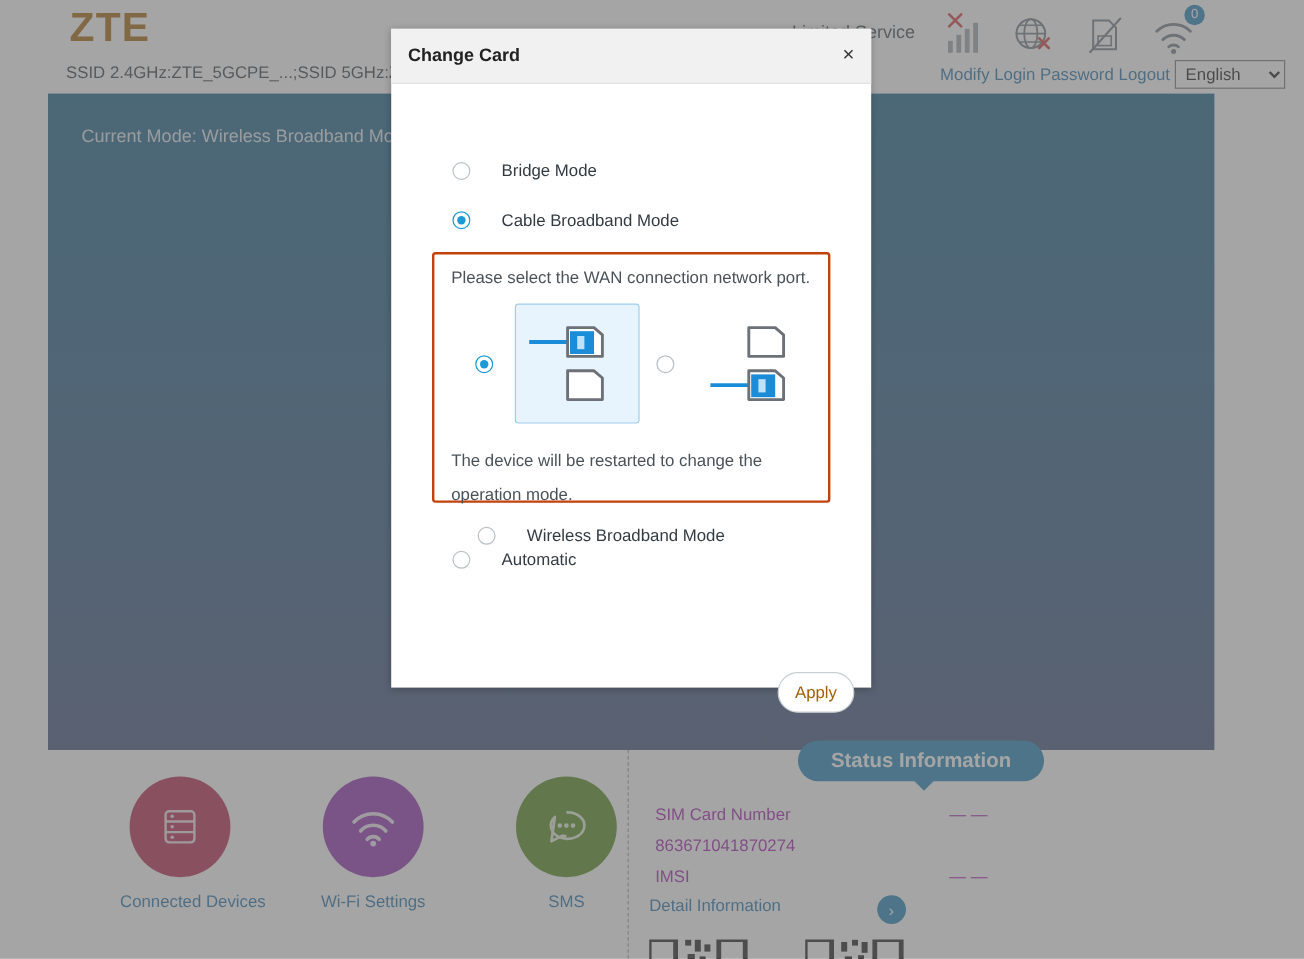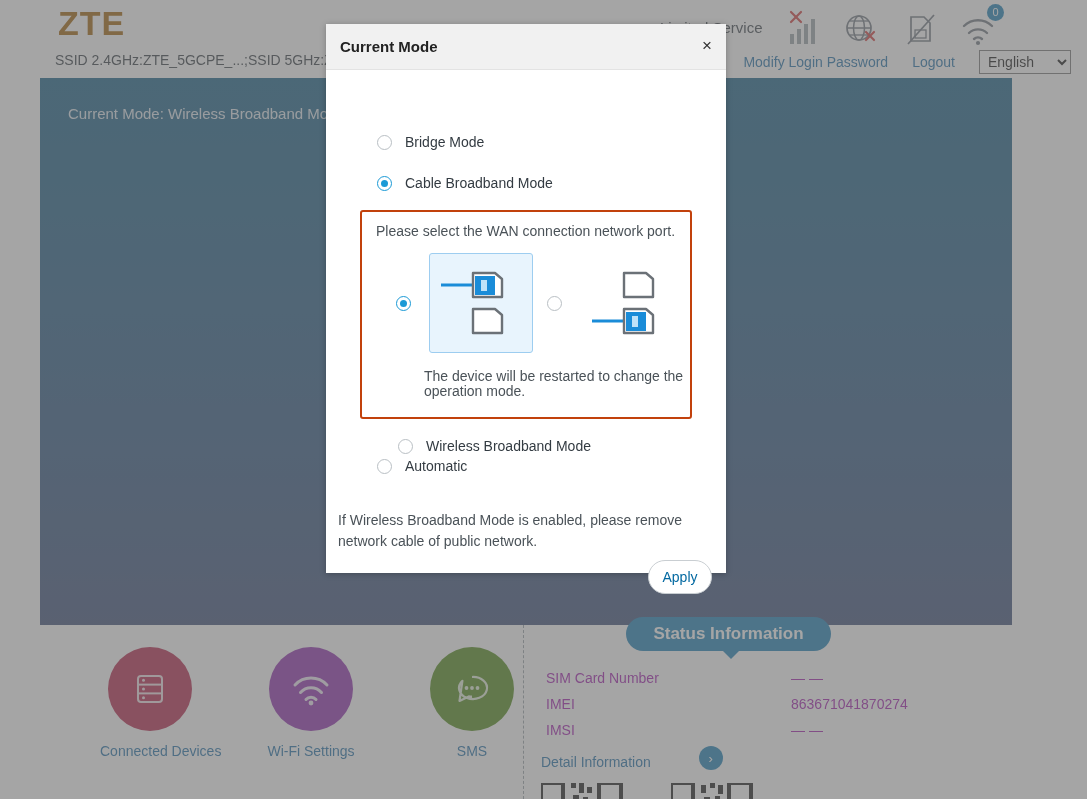--- a/index.html
+++ b/index.html
@@ -44,21 +44,21 @@
   .sicon { position: absolute; top: 0; }
   .badge-count {
     position: absolute; right: -4px; top: -4px;
     min-width: 17px; height: 17px; border-radius: 9px;
     background: #1a7fb5; color: #fff;
     font-size: 11px; line-height: 17px; text-align: center;
     padding: 0 4px;
   }
   .header-links {
     position: absolute; right: 16px; top: 50px;
-    display: flex; align-items: center; gap: 24px;
+    display: flex; align-items: center; gap: 4px;
     font-size: 14px;
   }
   .header-links a { color: #1f6fa8; text-decoration: none; white-space: nowrap; }
   .lang-select {
     width: 92px; height: 24px;
     font-size: 14px; font-family: "Liberation Sans", sans-serif;
     border: 1px solid #777; background: #fff; color: #111;
     padding-left: 4px;
   }
 
@@ -86,38 +86,38 @@
     margin: 0 auto; display: flex; align-items: center; justify-content: center;
   }
   .shortcut-label {
     margin-top: 12px; font-size: 14px; color: #1f6fa8; white-space: nowrap;
   }
   .divider {
     position: absolute; left: 523px; top: 0px; width: 0; height: 174px;
     border-left: 1px dashed #9aa2a8;
   }
   .status-pill {
-    position: absolute; left: 626px; top: -8px;
+    position: absolute; left: 665px; top: -8px;
     width: 205px; height: 34px; border-radius: 17px;
     background: #1a7fb5; color: #ffffff;
     font-size: 17px; font-weight: bold;
     display: flex; align-items: center; justify-content: center;
   }
   .status-pill::after {
     content: ""; position: absolute; left: 96px; bottom: -8px;
     border-left: 9px solid transparent; border-right: 9px solid transparent;
     border-top: 9px solid #1a7fb5;
   }
   .status-table { position: absolute; left: 546px; top: 40px; font-size: 14px; color: #a21caf; }
   .status-row { display: flex; height: 26px; align-items: center; }
   .status-key { width: 245px; }
   .status-val { white-space: nowrap; }
   .detail-link-row {
     position: absolute; left: 541px; top: 121px;
-    display: flex; align-items: flex-end; gap: 48px;
+    display: flex; align-items: flex-start; gap: 80px;
   }
   .detail-link { font-size: 14px; color: #1f6fa8; text-decoration: none; }
   .chev-btn {
     width: 24px; height: 24px; border-radius: 50%;
     background: #1a7fb5; color: #fff;
     display: flex; align-items: center; justify-content: center;
     font-size: 13px;
   }
   .qr-wrap { position: absolute; left: 541px; top: 158px; display: flex; gap: 40px; }
 
@@ -145,21 +145,21 @@
     font-size: 15px; font-weight: bold; color: #222;
   }
   .modal-close {
     position: absolute; right: 14px; top: 12px;
     font-size: 17px; color: #333; cursor: pointer;
     background: none; border: none; font-family: "Liberation Sans", sans-serif;
   }
   .modal-body { position: relative; padding: 0; height: 503px; }
 
   .radio-row {
-    position: absolute; display: flex; align-items: center; gap: 13px;
+    position: absolute; display: flex; align-items: center; gap: 26px;
   }
   .rb {
     width: 15px; height: 15px; border-radius: 50%;
     border: 1px solid #b9bfc4; background: #fff;
     flex: 0 0 auto; position: relative;
   }
   .rb.sel { border: 1px solid #1b9ad6; }
   .rb.sel::after {
     content: ""; position: absolute; left: 3px; top: 3px;
     width: 7px; height: 7px; border-radius: 50%; background: #1b9ad6;
@@ -171,39 +171,39 @@
     width: 332px; height: 209px;
     border: 2px solid #c2410c; border-radius: 3px;
     background: #fff;
   }
   .wan-title {
     position: absolute; left: 14px; top: 11px;
     font-size: 14px; color: #4a5258; white-space: nowrap;
   }
   .wan-note {
     position: absolute; left: 14px; top: 157px;
-    width: 300px; font-size: 14px; color: #4a5258; line-height: 15px; margin-left: 48px;
+    width: 300px; font-size: 14px; color: #4a5258; line-height: 29px;
   }
   .port-opt { position: absolute; display: flex; align-items: center; }
   .port-card {
     width: 104px; height: 100px;
     display: flex; flex-direction: column; align-items: center; justify-content: center;
     gap: 4px;
   }
   .port-card.active { background: #e8f4fd; border: 1px solid #9dcdf0; border-radius: 3px; }
 
   .modal-note {
     position: absolute; left: 12px; top: 440px;
     width: 370px; font-size: 14px; color: #4a5258; line-height: 21px;
   }
   .apply-btn {
     position: absolute; left: 322px; top: 490px;
     width: 64px; height: 34px; border-radius: 17px;
     border: 1px solid #c9ced2; background: #fff;
-    font-size: 14px; color: #0369a1; cursor: pointer;
+    font-size: 14px; color: #a16207; cursor: pointer;
     font-family: "Liberation Sans", sans-serif;
   }
 </style>
 </head>
 <body>
 
 <div id="page">
 
   <div class="header">
     <div class="logo">ZTE</div>
@@ -320,21 +320,20 @@
     <div class="divider"></div>
 
     <div class="status-pill">Status Information</div>
 
     <div class="status-table">
       <div class="status-row">
         <span class="status-key">SIM Card Number</span>
         <span class="status-val">— —</span>
       </div>
       <div class="status-row">
-        <span class="status-key">IMEI</span>
         <span class="status-val">863671041870274</span>
       </div>
       <div class="status-row">
         <span class="status-key">IMSI</span>
         <span class="status-val">— —</span>
       </div>
     </div>
 
     <div class="detail-link-row">
       <a href="#" class="detail-link">Detail Information</a>
@@ -361,21 +360,21 @@
         <rect x="58" y="0" width="22" height="22" fill="none" stroke="#1a1a1a" stroke-width="4"></rect>
       </svg>
     </div>
   </div>
 </div>
 
 <div id="dim"></div>
 
 <div class="modal">
   <div class="modal-head">
-    <div class="modal-title">Current Mode</div>
+    <div class="modal-title">Change Card</div>
     <button class="modal-close">×</button>
   </div>
 
   <div class="modal-body">
 
     <div class="radio-row" style="left:51px; top:64px;">
       <span class="rb"></span>
       <span class="radio-label">Bridge Mode</span>
     </div>
 
@@ -425,17 +424,16 @@
     <div class="radio-row" style="left:51px; top:368px;margin-left:21px;">
       <span class="rb"></span>
       <span class="radio-label">Wireless Broadband Mode</span>
     </div>
 
     <div class="radio-row" style="left:51px; top:388px;">
       <span class="rb"></span>
       <span class="radio-label">Automatic</span>
     </div>
 
-    <div class="modal-note">If Wireless Broadband Mode is enabled, please remove network cable of public network.</div>
 
     <button class="apply-btn">Apply</button>
   </div>
 </div>
 
 </body></html>

